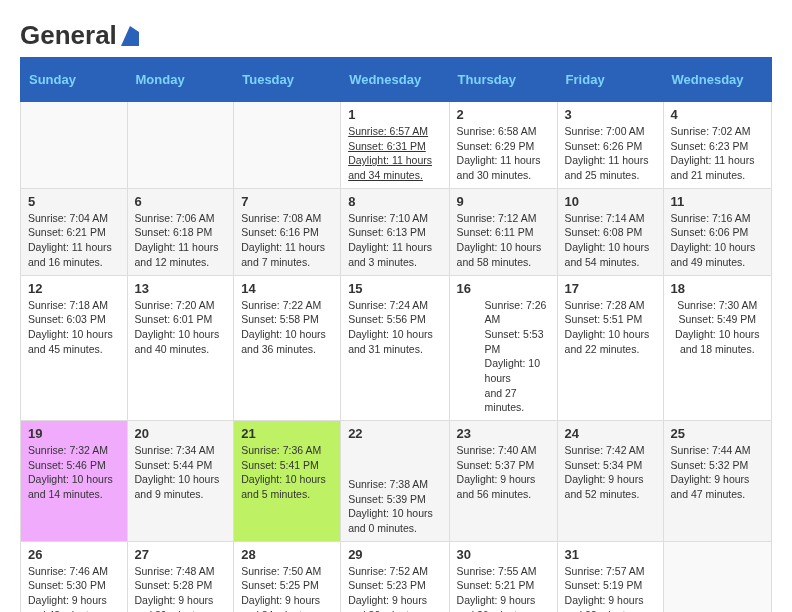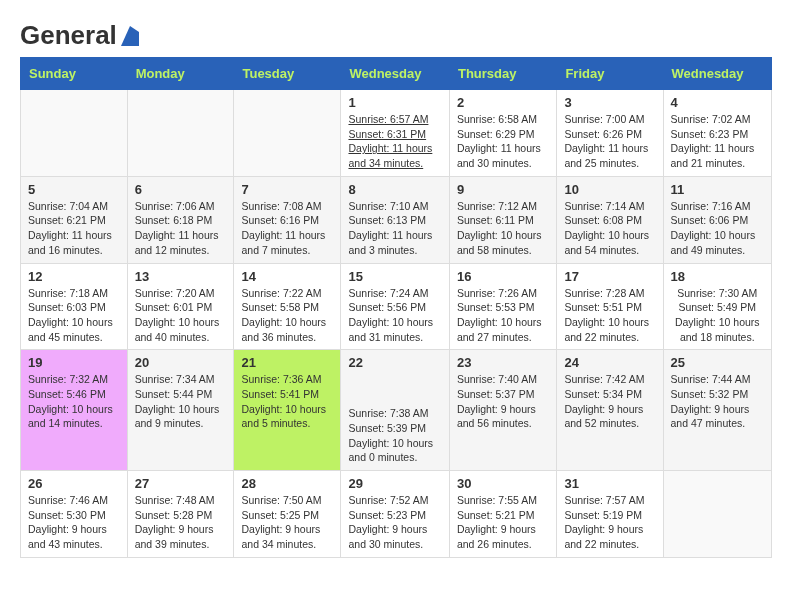--- a/index.html
+++ b/index.html
@@ -33,23 +33,23 @@
       font-size: 16px;
       color: #333;
     }
     .calendar {
       width: 100%;
       border-collapse: collapse;
       border: 1px solid #ccc;
     }
     .calendar th {
       background-color: #2962b8;
-      color: #bef264;
+      color: #7dd3fc;
       text-align: left;
-      padding: 8px 8px;
+      padding: 14px 8px;
       font-size: 13px;
       font-weight: bold;
       border: 1px solid #2962b8;
     }
     .calendar td {
       vertical-align: top;
       padding: 5px 7px;
       font-size: 11px;
       color: #333;
       border: 1px solid #ddd;
@@ -232,21 +232,21 @@
         </td>
         <td>
           <span class="day-num">15</span>
           <div class="day-info" style="white-space: pre-line;">Sunrise: 7:24 AM
 Sunset: 5:56 PM
 Daylight: 10 hours
 and 31 minutes.</div>
         </td>
         <td>
           <span class="day-num">16</span>
-          <div class="day-info" style="white-space: pre-line;">Sunrise: 7:26 AM
+          <div class="day-info" style="white-space: pre-line; margin-left: 28px;">Sunrise: 7:26 AM
 Sunset: 5:53 PM
 Daylight: 10 hours
 and 27 minutes.</div>
         </td>
         <td>
           <span class="day-num">17</span>
           <div class="day-info" style="white-space: pre-line;">Sunrise: 7:28 AM
 Sunset: 5:51 PM
 Daylight: 10 hours
 and 22 minutes.</div>

